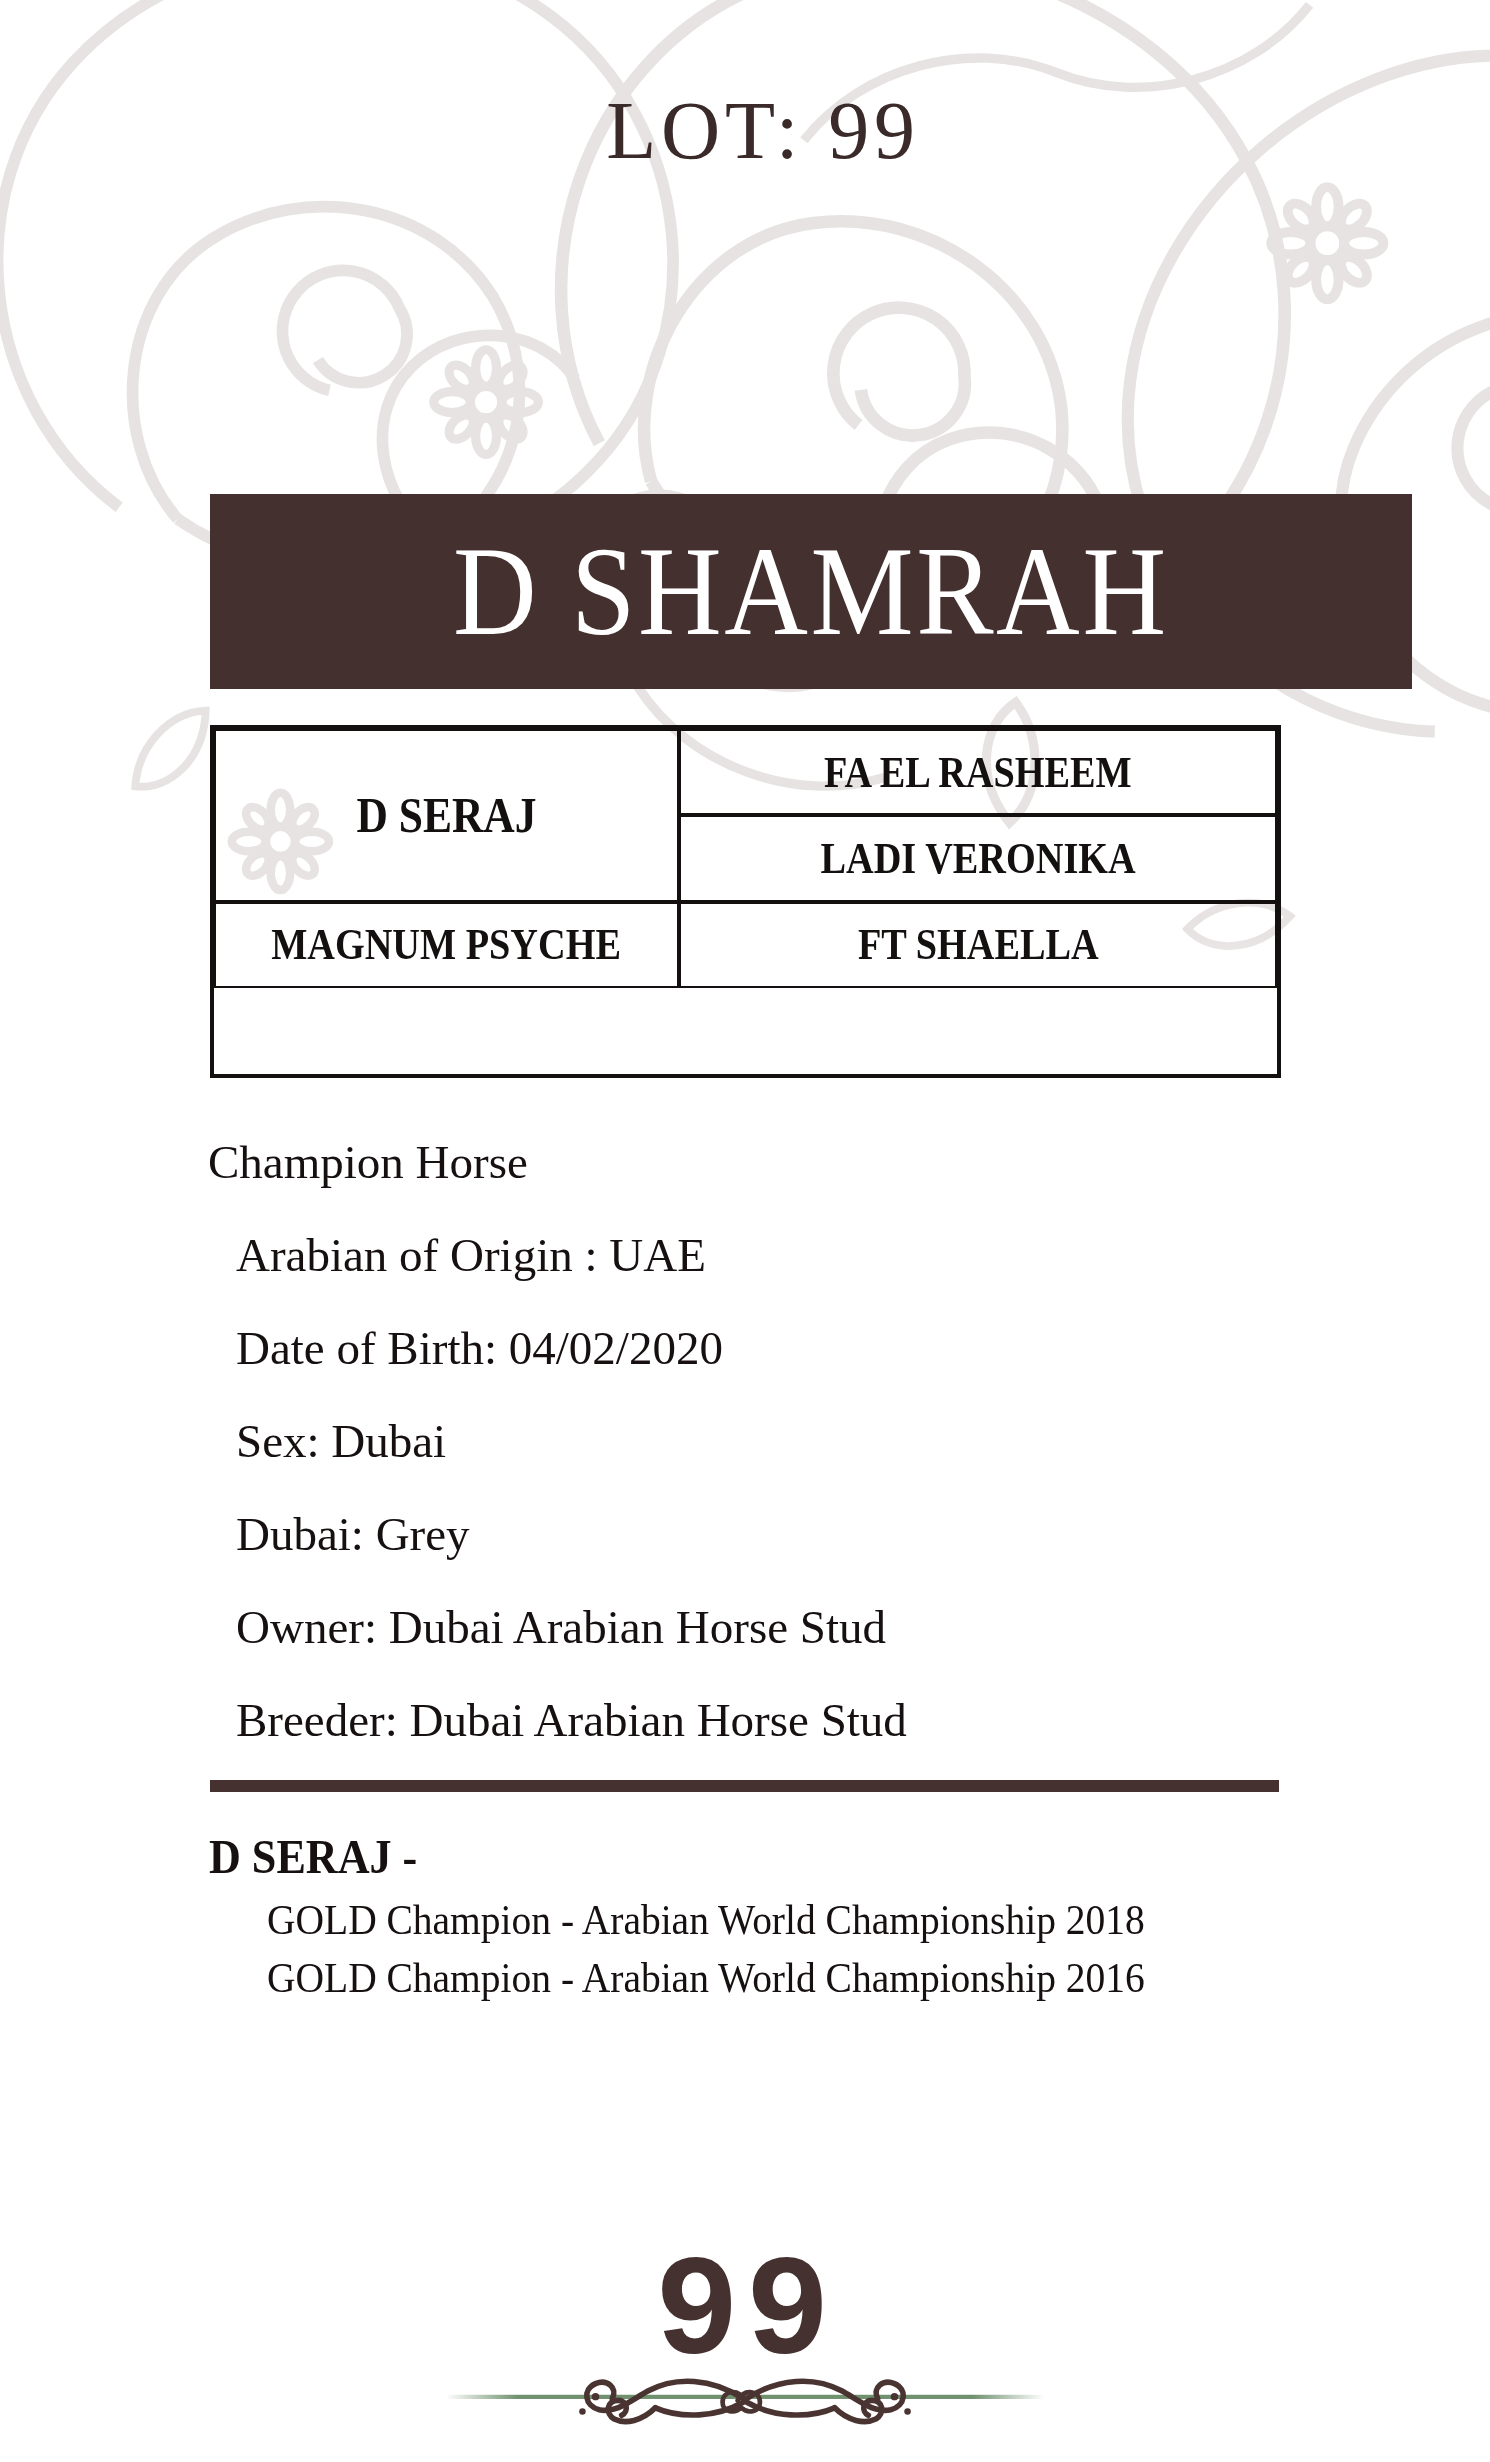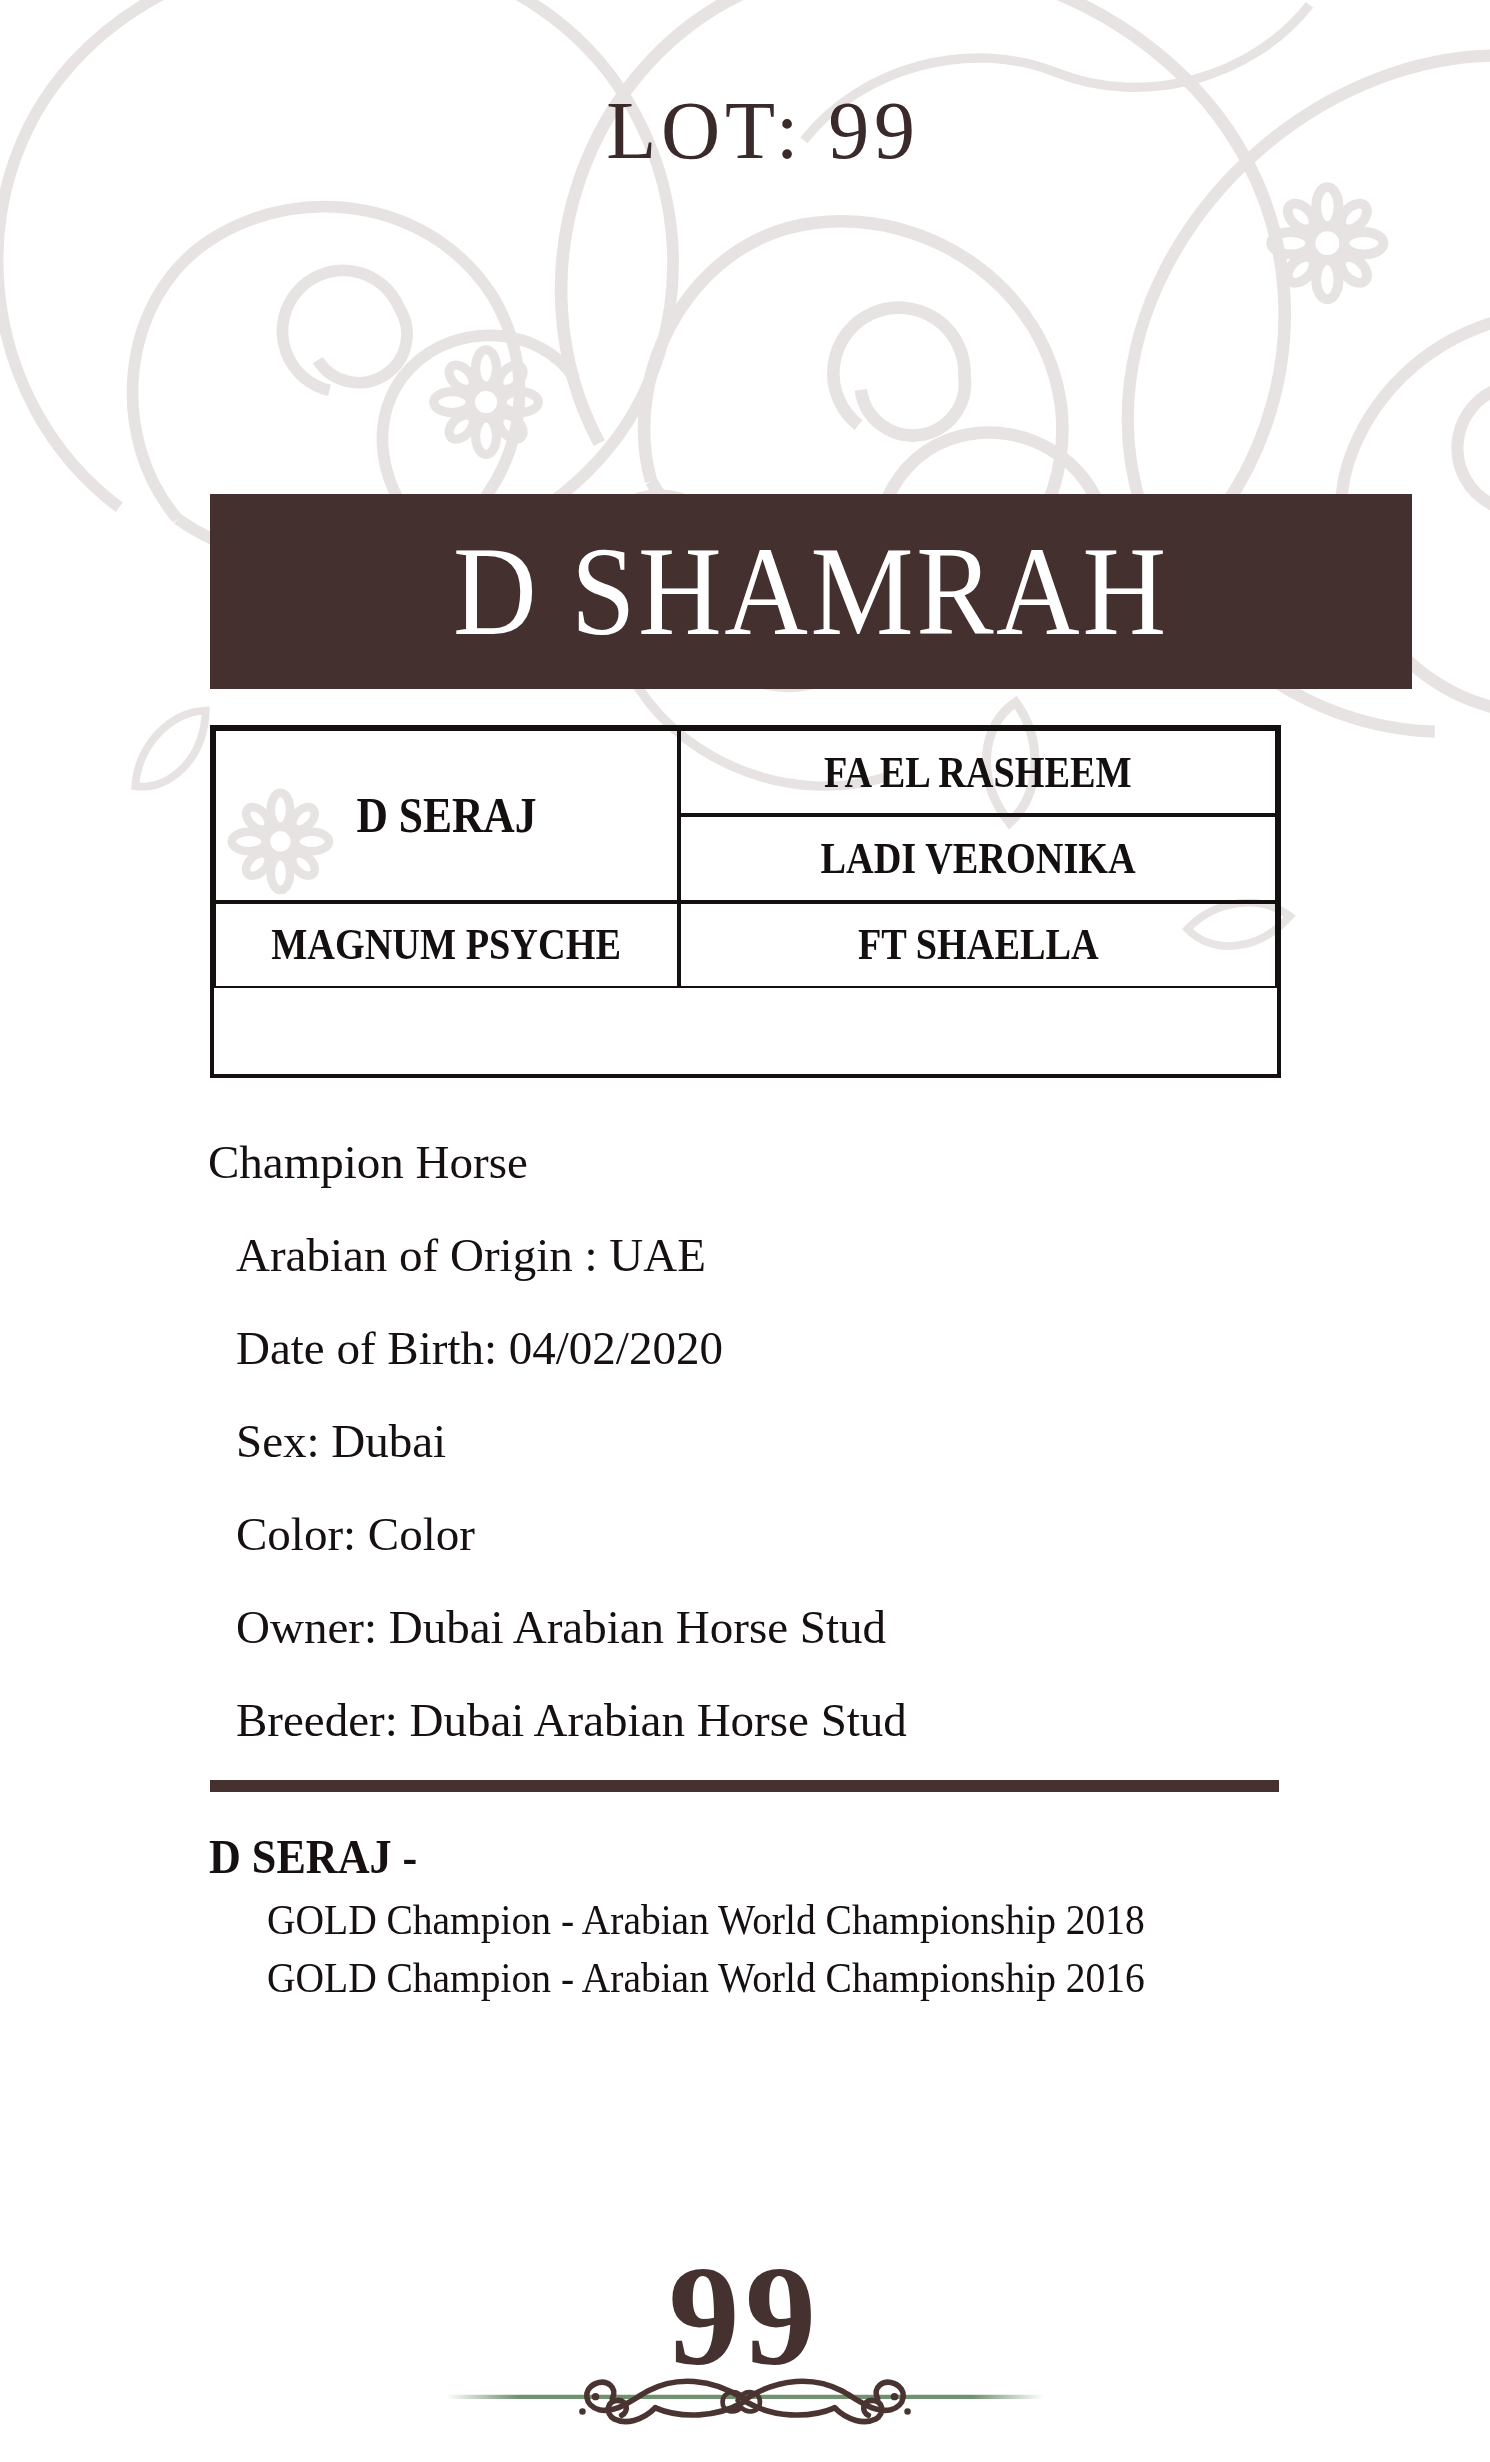--- a/index.html
+++ b/index.html
@@ -36,21 +36,21 @@
   .rule{position:absolute; left:210px; top:1780px; width:1069px; height:12px; background:#443130;}
 
   .achievements{position:absolute; left:209px; top:1829px; width:1169px;}
   .ach-heading{font-size:49px; line-height:56px; font-weight:bold; width:fit-content;
                transform:scaleX(.9); transform-origin:left center; white-space:nowrap;}
   .ach-line{font-size:42px; line-height:58px; margin-left:58px; width:fit-content;
             transform:scaleX(.94); transform-origin:left center; white-space:nowrap;}
   .ach-line.first{margin-top:5.6px;}
 
   .page-number{position:absolute; left:0; top:2245px; width:1490px; text-align:center;
-               font-family:Liberation Serif, serif; font-weight:bold; font-size:142px;
+               font-family:Liberation Mono, monospace; font-weight:bold; font-size:142px;
                line-height:1; letter-spacing:5.6px; color:#453230;}
 
   .footer{position:absolute; left:446px; top:2363px; z-index:2;}
 </style>
 </head>
 <body>
 
 <div class="page">
 
   <svg class="wm" width="1490" height="1094" viewBox="0 0 1594 1170" aria-hidden="true">
@@ -125,21 +125,21 @@
       <div class="cell">
         <span>FT SHAELLA</span>
       </div>
     </div>
 
     <div class="details">
       <div class="details-heading">Champion Horse</div>
       <div class="detail-line">Arabian of Origin : UAE</div>
       <div class="detail-line">Date of Birth: 04/02/2020</div>
       <div class="detail-line">Sex: Dubai</div>
-      <div class="detail-line">Color: Color</div>
+      <div class="detail-line">Dubai: Grey</div>
       <div class="detail-line">Owner: Dubai Arabian Horse Stud</div>
       <div class="detail-line">Breeder: Dubai Arabian Horse Stud</div>
     </div>
 
     <div class="rule"></div>
 
     <div class="achievements">
       <div class="ach-heading">D SERAJ -</div>
       <div class="ach-line first">GOLD Champion - Arabian World Championship 2018</div>
       <div class="ach-line">GOLD Champion - Arabian World Championship 2016</div>

